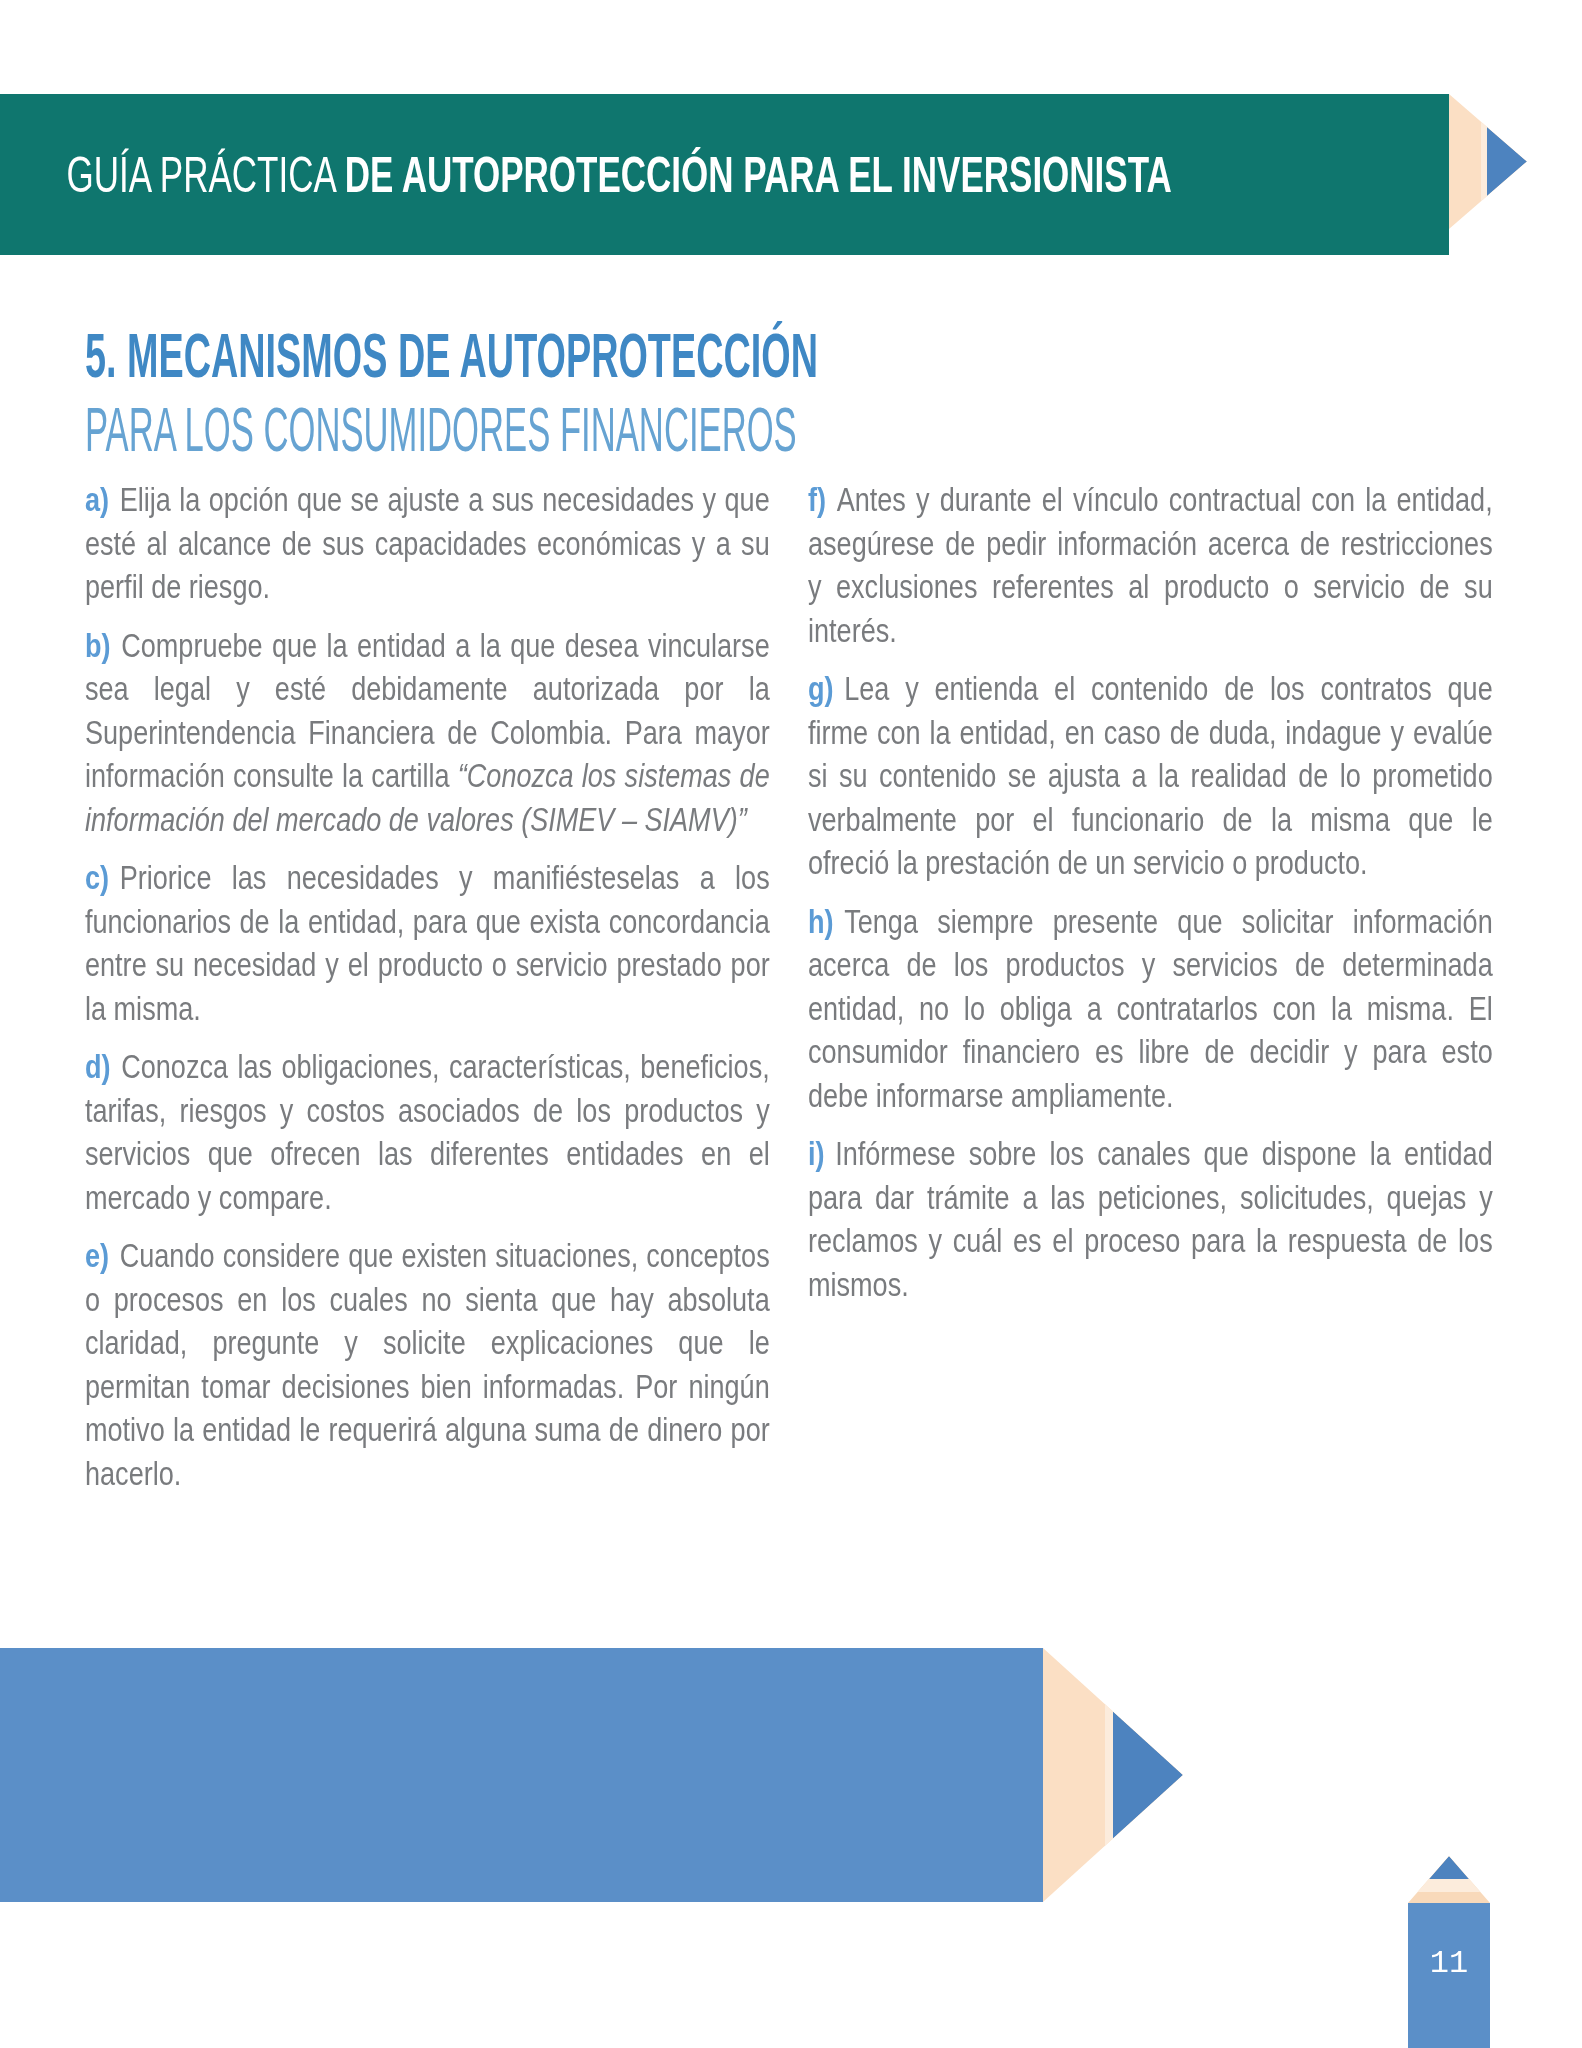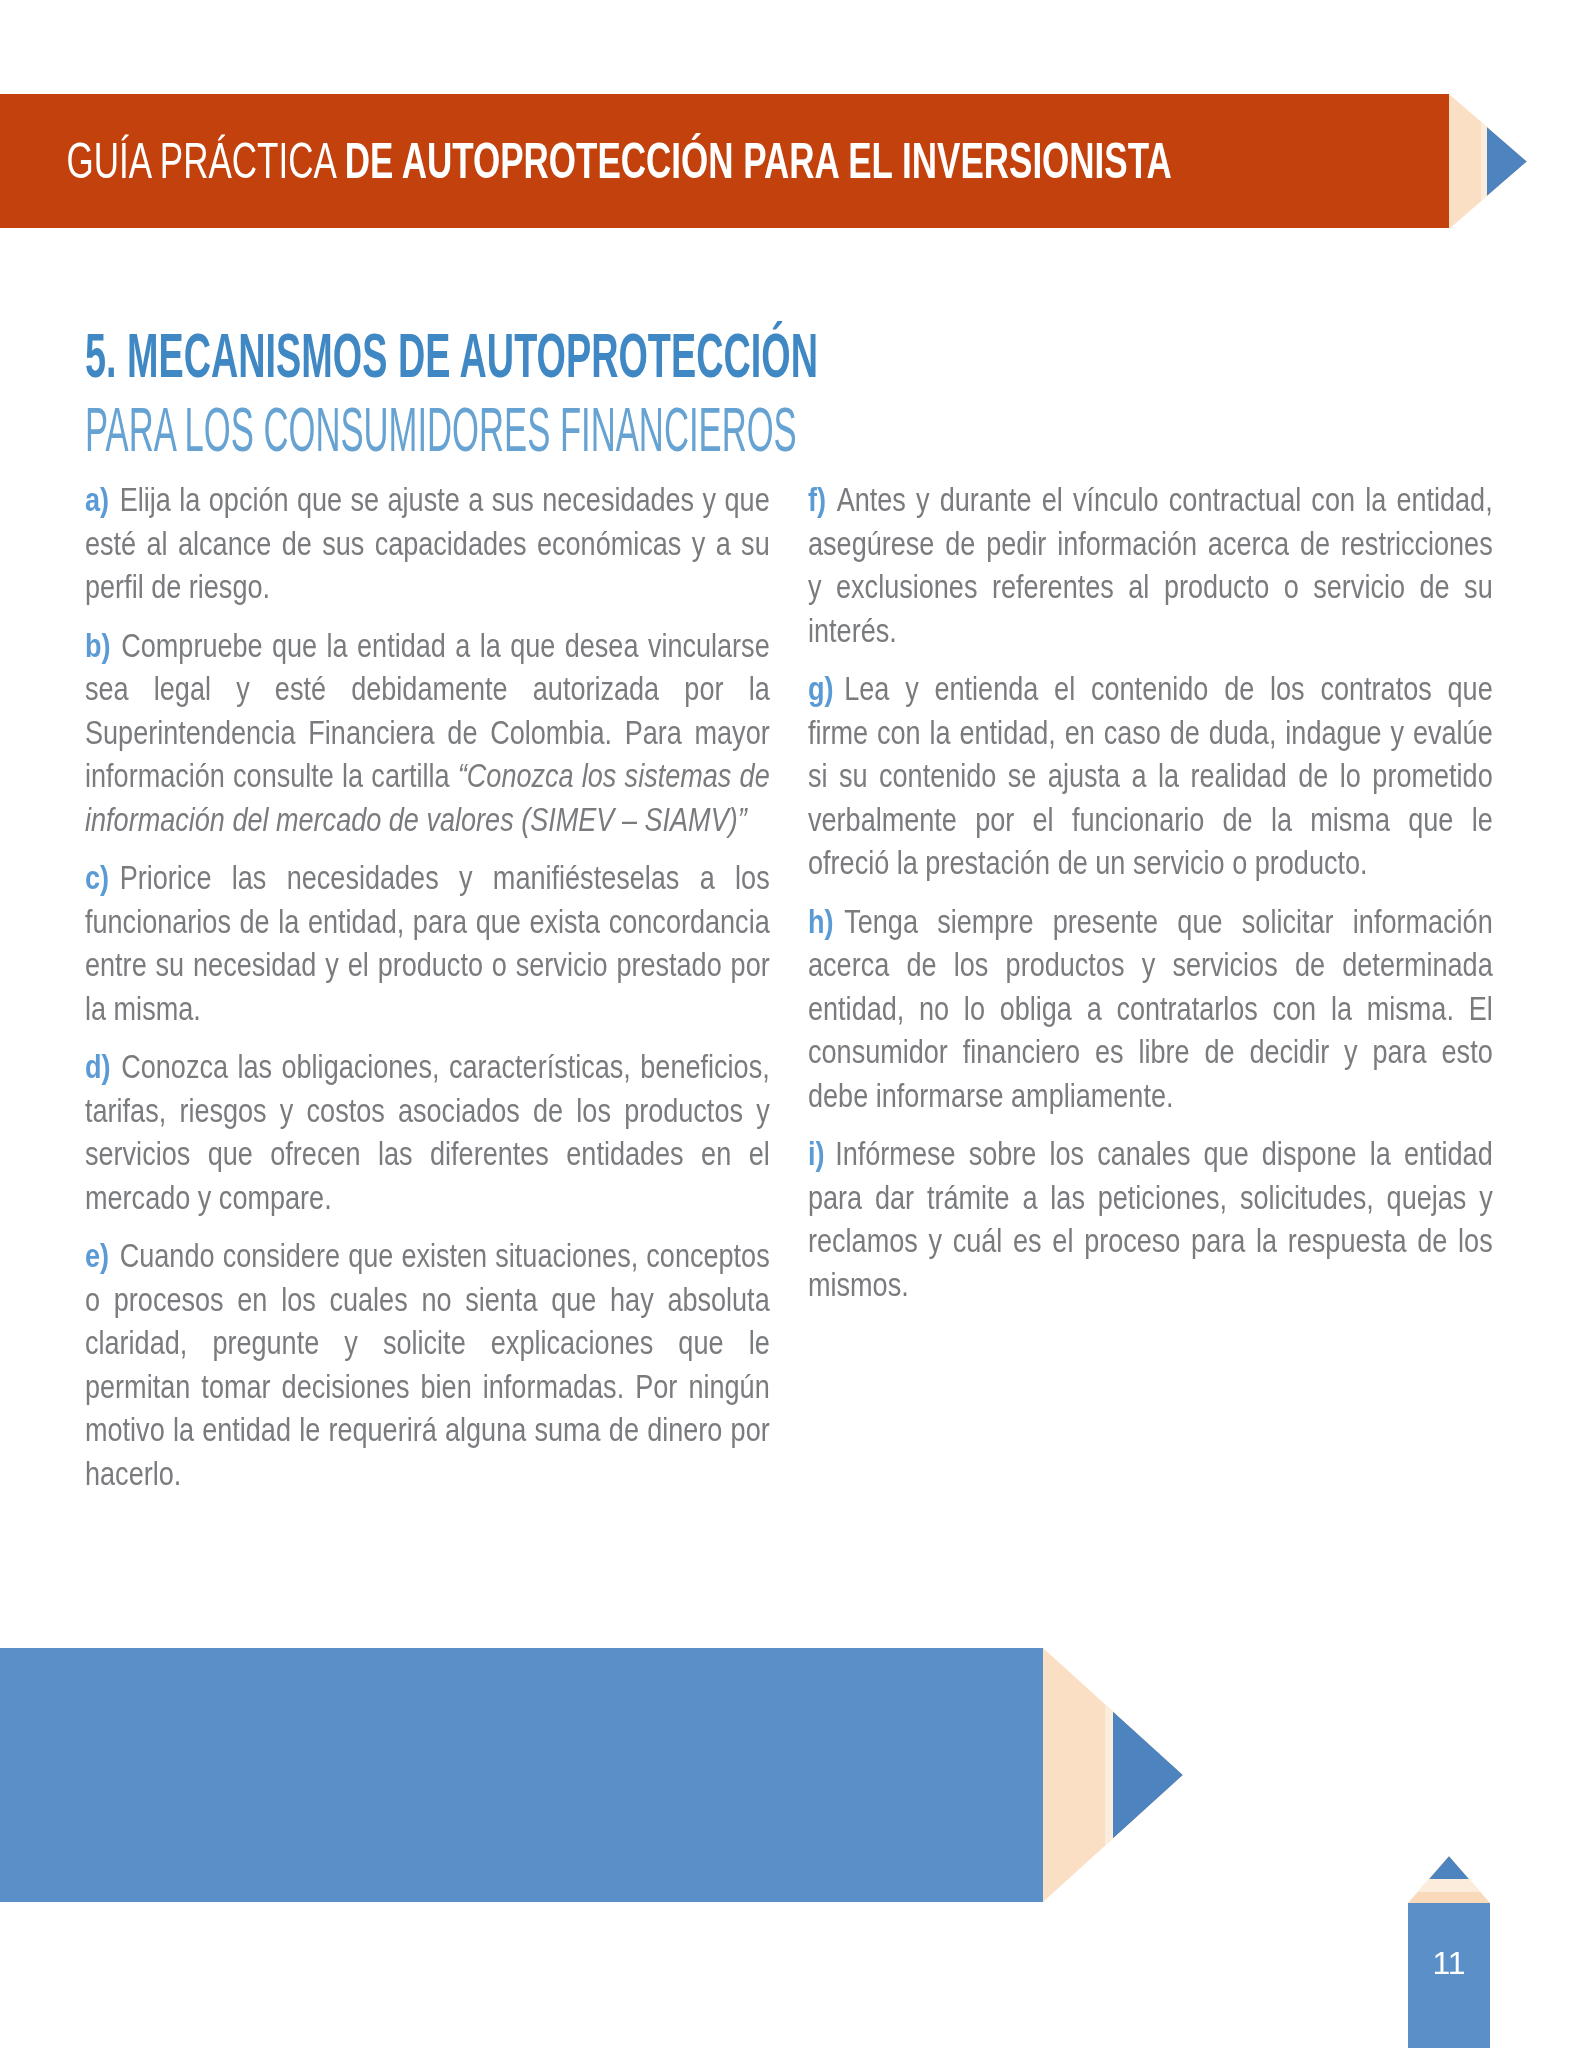--- a/index.html
+++ b/index.html
@@ -1,20 +1,20 @@
 <!DOCTYPE html>
 <html><head>
 <meta charset="utf-8">
 <style>
   html,body{margin:0;padding:0;}
   body{width:1582px;height:2048px;position:relative;background:#ffffff;overflow:hidden;
        font-family:"Liberation Sans", sans-serif;}
 
   
-  .banner{position:absolute;left:0;top:94px;width:1449px;height:134px;background:#c2410c;
+  .banner{position:absolute;left:0;top:94px;width:1449px;height:161px;background:#0f766e;
           display:flex;align-items:center;}
   .banner-text{padding-left:95px;font-size:50px;color:#ffffff;white-space:nowrap;
                transform:scaleX(0.70);transform-origin:left center;letter-spacing:0;}
   .banner-text .light{font-weight:400;}
   .banner-text .bold{font-weight:700;}
 
   
   .cone{position:absolute;overflow:hidden;}
   .cone .wood{position:absolute;inset:0;background:#fbdfc4;}
   .cone .stripe{position:absolute;background:#fcecdc;}
@@ -44,21 +44,21 @@
   .col-left{left:85px;}
   .col-right{left:808px;}
   .item{margin:0 0 15px 0;}
   .item .lbl{font-weight:700;color:#5b9bd5;margin-right:13px;}
   .item .it{font-style:italic;}
 
   
   .bottom-banner{position:absolute;left:0;top:1648px;width:1043px;height:254px;background:#5b8fc8;}
 
   
-  .page-pencil-body{position:absolute;left:1408px;top:1903px;width:82px;height:145px;background:#5b8fc8;}
+  .page-pencil-body{position:absolute;left:1408px;top:1903px;width:82px;height:145px;background:#5b8fc8;font-family:Liberation Mono, monospace;}
   .page-pencil-cone{left:1408px;top:1856px;width:82px;height:47px;
                     clip-path:polygon(41px 0,82px 47px,0 47px);}
   .page-pencil-cone .wood{background:#f8d9ba;}
   .page-pencil-cone .stripe{left:0;top:23px;width:82px;height:13px;}
   .page-pencil-cone .lead{clip-path:polygon(41px 0,61px 23px,21px 23px);}
   .page-number{position:absolute;left:0;top:42px;width:82px;text-align:center;
                color:#ffffff;font-size:32px;font-weight:400;}
 </style>
 </head>
 <body>

